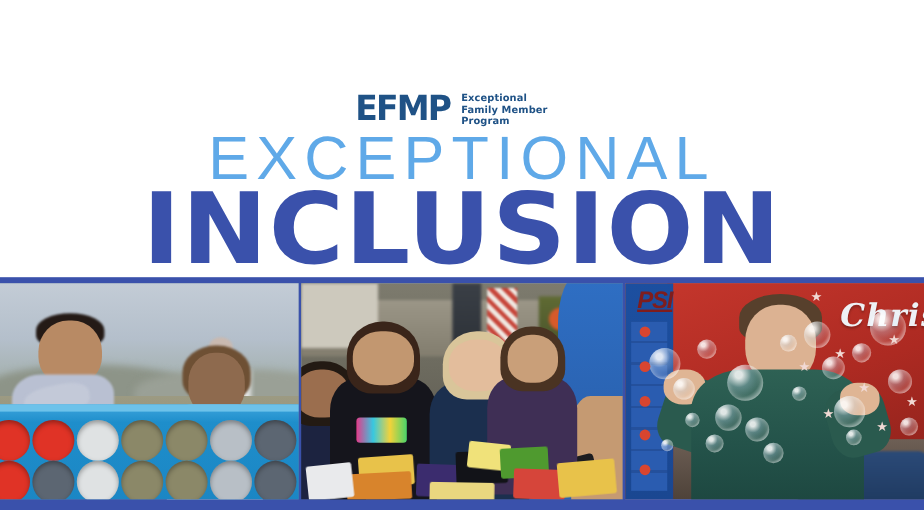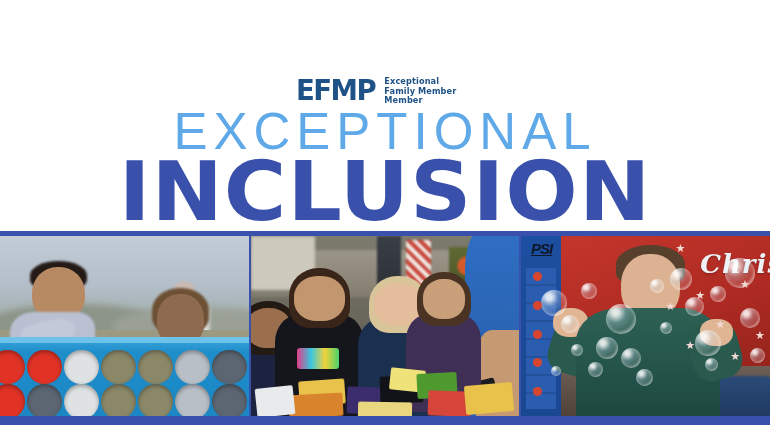--- a/index.html
+++ b/index.html
@@ -127,22 +127,22 @@
   
   .bg3{position:absolute;inset:0;background:linear-gradient(180deg,#b9342b 0%,#a62a24 55%,#8d241f 100%);}
   .redban3{position:absolute;left:14%;top:0;width:86%;height:74%;
            background:linear-gradient(160deg,#c4362c 0%,#ad2a22 60%,#95241d 100%);}
   .star3{position:absolute;color:#f1d9d4;font-size:11px;line-height:11px;}
   .chris3{position:absolute;left:72%;top:7%;color:#eef1f5;
           font-family:"DejaVu Serif","Liberation Serif",serif;font-style:italic;
           font-weight:700;font-size:26px;letter-spacing:1px;text-shadow:0 1px 2px rgba(0,0,0,.3);}
   .pepsi3{position:absolute;left:0;top:0;width:16%;height:100%;
           background:linear-gradient(180deg,#1c4fa0 0%,#1a4791 100%);}
-  .pepsi-txt{position:absolute;left:4%;top:2%;color:#0f172a;font-weight:700;
-             font-size:15px;font-style:italic;letter-spacing:-1px;text-decoration:underline;}
+  .pepsi-txt{position:absolute;left:4%;top:2%;color:#7f1d1d;font-weight:700;
+             font-size:20px;font-style:italic;letter-spacing:-1px;text-decoration:underline;}
   .crate3{position:absolute;left:2%;top:18%;width:12%;height:78%;
           background:repeating-linear-gradient(180deg,#2a5cb0 0 16px,#24509c 16px 18px);}
   .crate-dot{position:absolute;width:9px;height:9px;border-radius:50%;background:#d8452f;}
   .ground3{position:absolute;left:16%;top:72%;width:84%;height:28%;
            background:linear-gradient(180deg,#6d5f55 0%,#4e4239 100%);}
   .tub3{position:absolute;left:58%;top:78%;width:44%;height:24%;
         background:linear-gradient(180deg,#2b4a78,#1f3a60);border-radius:10px 10px 0 0;filter:blur(1px);}
   .boy3-head{position:absolute;left:40%;top:10%;width:24%;height:36%;
              background:#dcb292;border-radius:46% 46% 44% 44%;}
   .boy3-hair{position:absolute;left:38%;top:5%;width:28%;height:22%;
@@ -170,21 +170,21 @@
 <div id="poster">
 
 
   <div class="headline">
 
     <div class="logo">
       <div class="logo-mark">EFMP</div>
       <div class="logo-sub">
         <div>Exceptional</div>
         <div>Family Member</div>
-        <div>Member</div>
+        <div>Program</div>
       </div>
     </div>
 
     <div class="recreation">EXCEPTIONAL</div>
     <div class="inclusion">INCLUSION</div>
   </div>
 
   <div class="strip">
     <div class="strip-inner">
 

